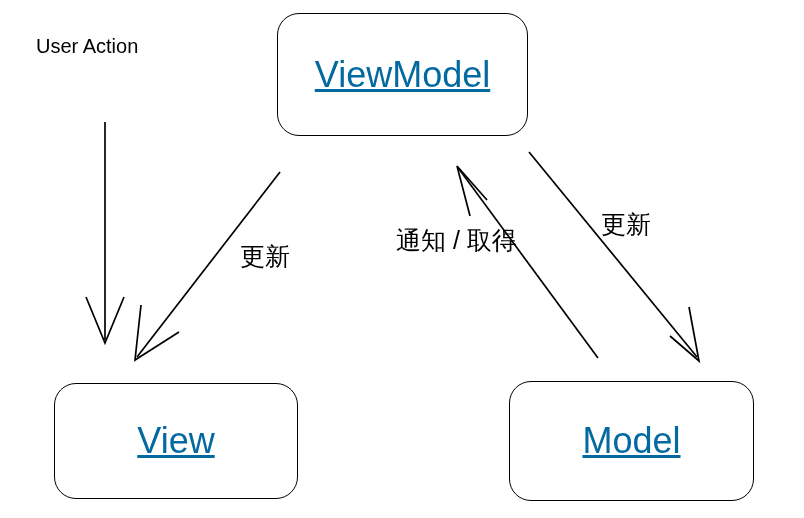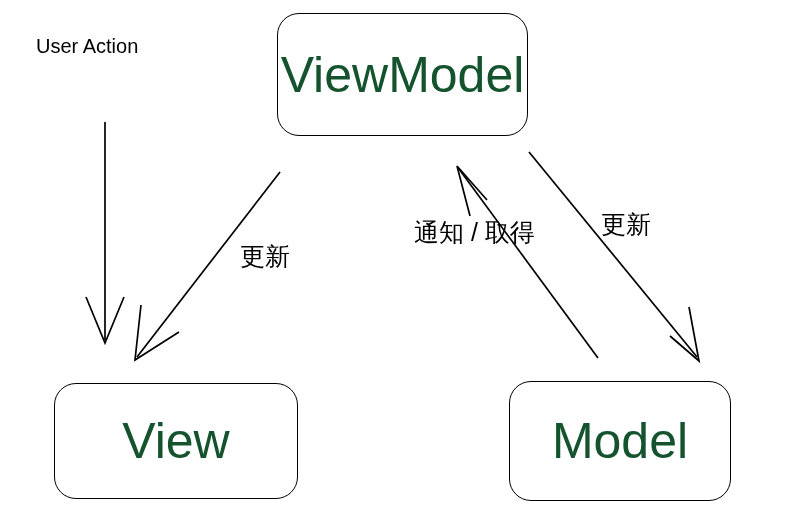--- a/index.html
+++ b/index.html
@@ -30,65 +30,65 @@
     position: absolute;
     box-sizing: border-box;
     border: 1.6px solid #000000;
     border-radius: 22px;
     background: #ffffff;
     display: flex;
     align-items: center;
     justify-content: center;
   }
   .node-label {
-    font-size: 50px;
+    font-size: 36px;
     line-height: 1;
-    color: #14532d;
+    color: #0369a1;
     font-weight: 400;
     letter-spacing: 0px;
     white-space: nowrap;
+    text-decoration: underline;
   }
   #node-viewmodel {
     left: 277px;
     top: 13px;
     width: 251px;
     height: 123px;
   }
   #node-view {
     left: 54px;
     top: 383px;
     width: 244px;
     height: 116px;
   }
   #node-model {
     left: 509px;
     top: 381px;
-    width: 222px;
+    width: 245px;
     height: 120px;
   }
   .edge-label {
     position: absolute;
     font-size: 25px;
     line-height: 1;
     color: #000000;
     white-space: nowrap;
   }
   #label-user-action {
     left: 36px;
     top: 36px;
     font-size: 20px;
   }
   #label-update-left {
     left: 240px;
     top: 244px;
   }
   #label-notify-get {
     left: 396px;
-    top: 220px;
-    margin-left: 18px;
+    top: 228px;
   }
   #label-update-right {
     left: 601px;
     top: 212px;
   }
 </style>
 </head>
 <body>
 
 <div id="diagram-root">

